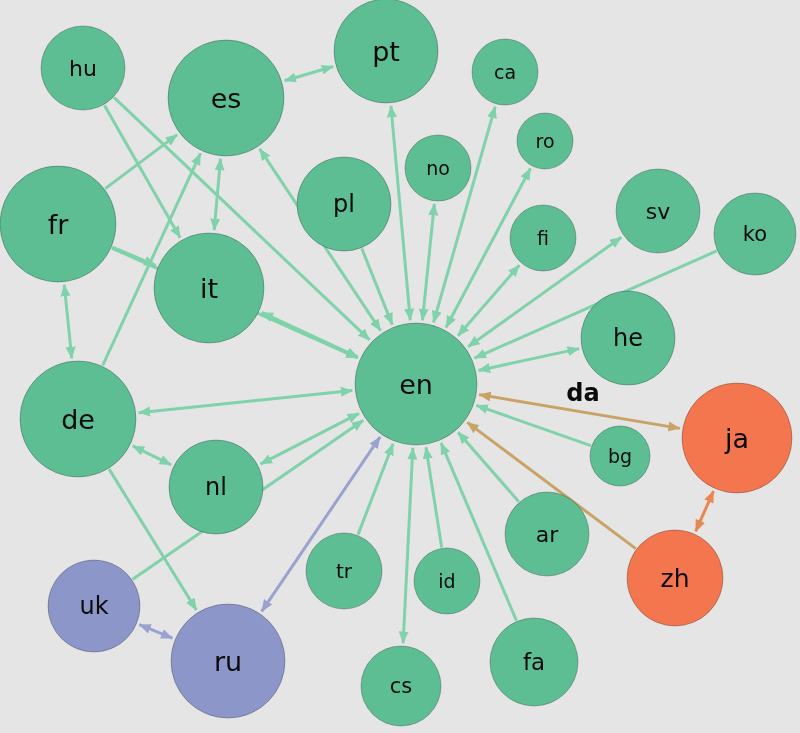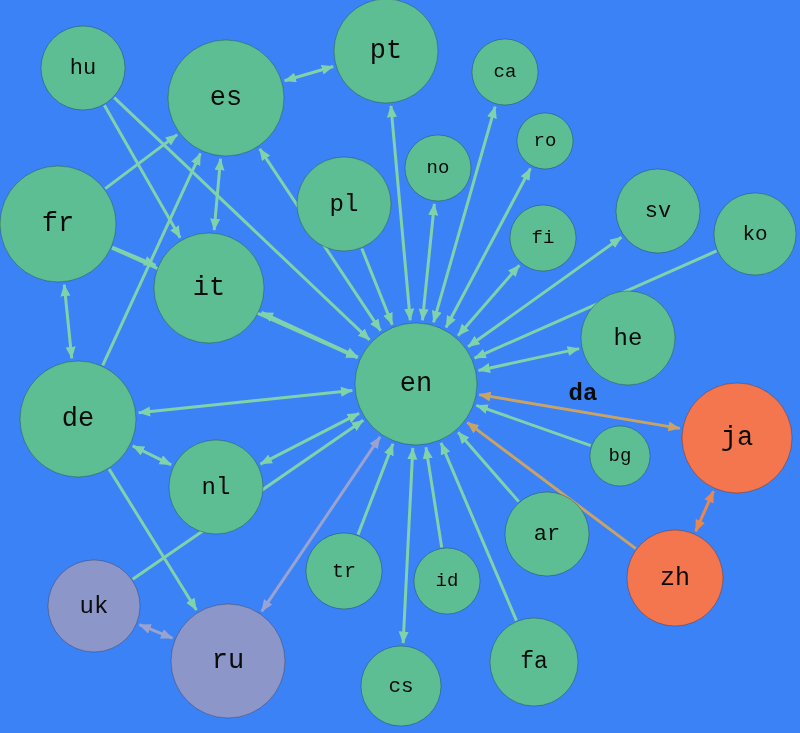--- a/index.html
+++ b/index.html
@@ -5,21 +5,21 @@
   html,body{margin:0;padding:0;}
   body{font-family:"DejaVu Sans", sans-serif;}
   .stage{position:relative;width:800px;height:733px;overflow:hidden;}
   svg{display:block;}
   .node-label{pointer-events:none;}
   .node circle{cursor:pointer;}
 </style>
 </head>
 <body>
 
-<div class="stage" style="background: #3b82f6; font-family: Liberation Mono, monospace;">
+<div class="stage" style="background: #e5e5e5;">
   <svg id="graph-svg" width="800" height="733" viewBox="0 0 800 733">
       <defs>
         <marker id="arrE-green" orient="auto" markerUnits="userSpaceOnUse" markerWidth="13" markerHeight="11" refX="11.5" refY="5">
           <path d="M0,0 L12,5 L0,10 Z" fill="#7fd2aa"></path>
         </marker>
         <marker id="arrS-green" orient="auto-start-reverse" markerUnits="userSpaceOnUse" markerWidth="13" markerHeight="11" refX="11.5" refY="5">
           <path d="M0,0 L12,5 L0,10 Z" fill="#7fd2aa"></path>
         </marker>
         <marker id="arrE-purple" orient="auto" markerUnits="userSpaceOnUse" markerWidth="13" markerHeight="11" refX="11.5" refY="5">
           <path d="M0,0 L12,5 L0,10 Z" fill="#9aa3cf"></path>

